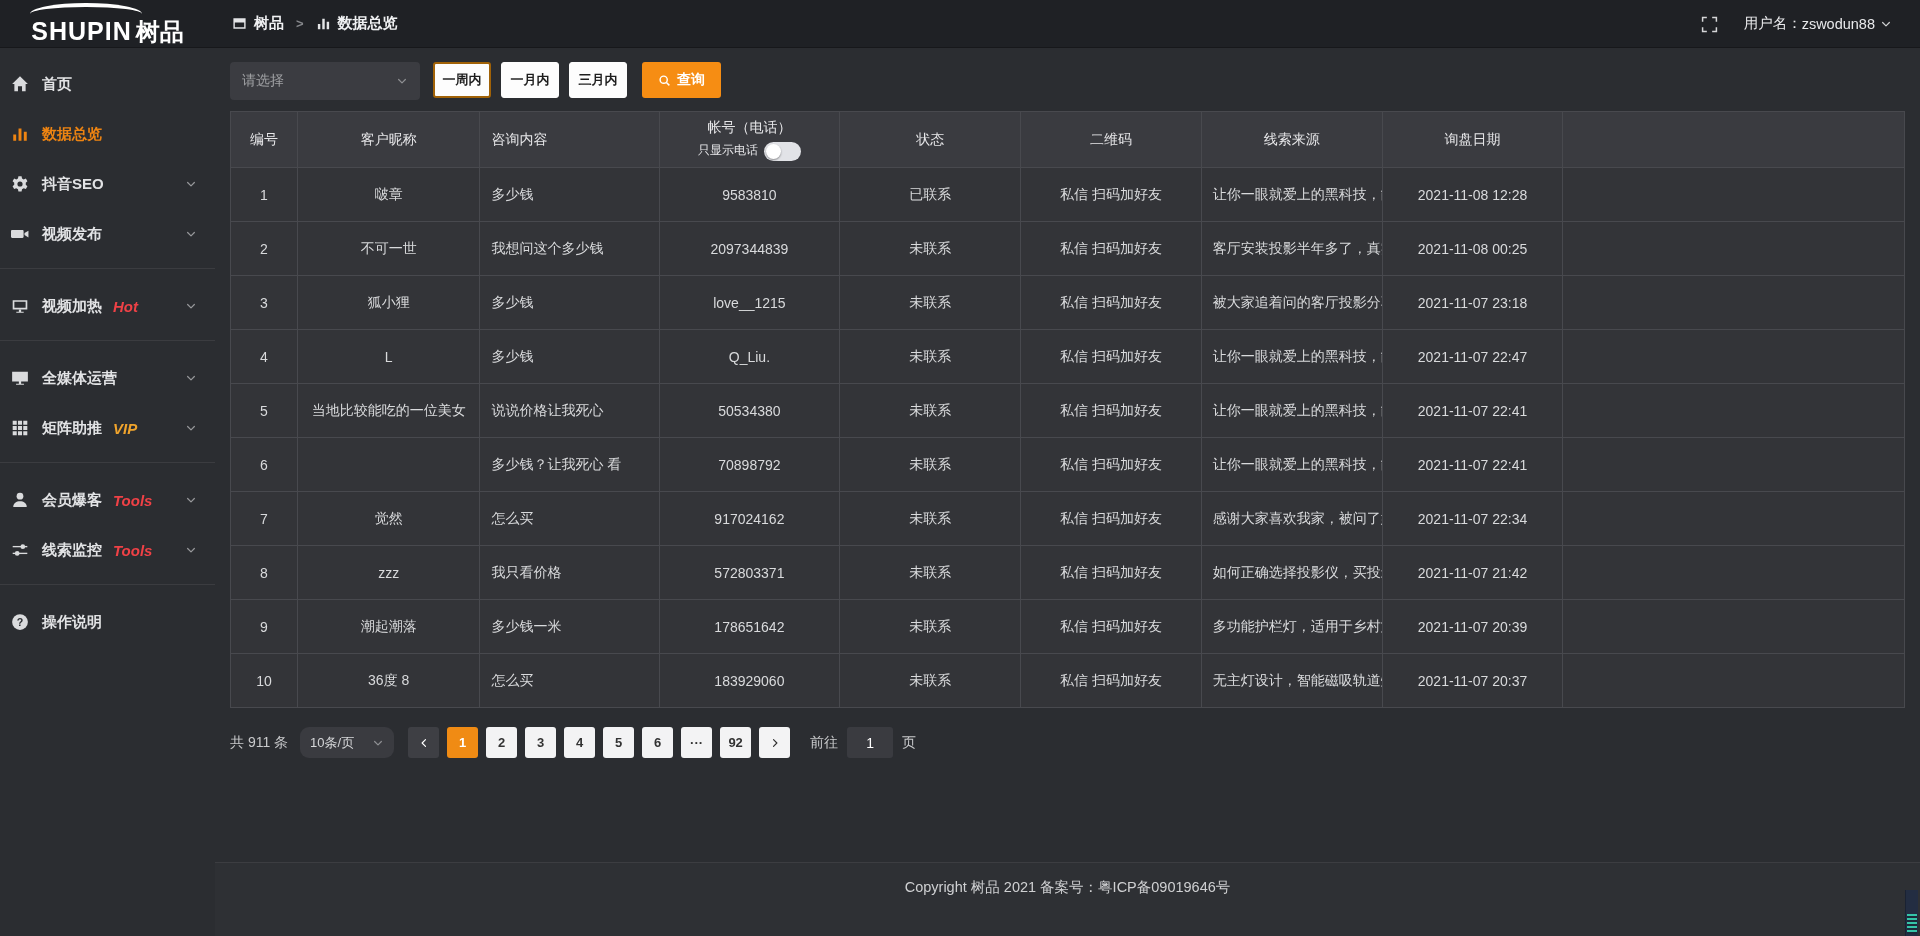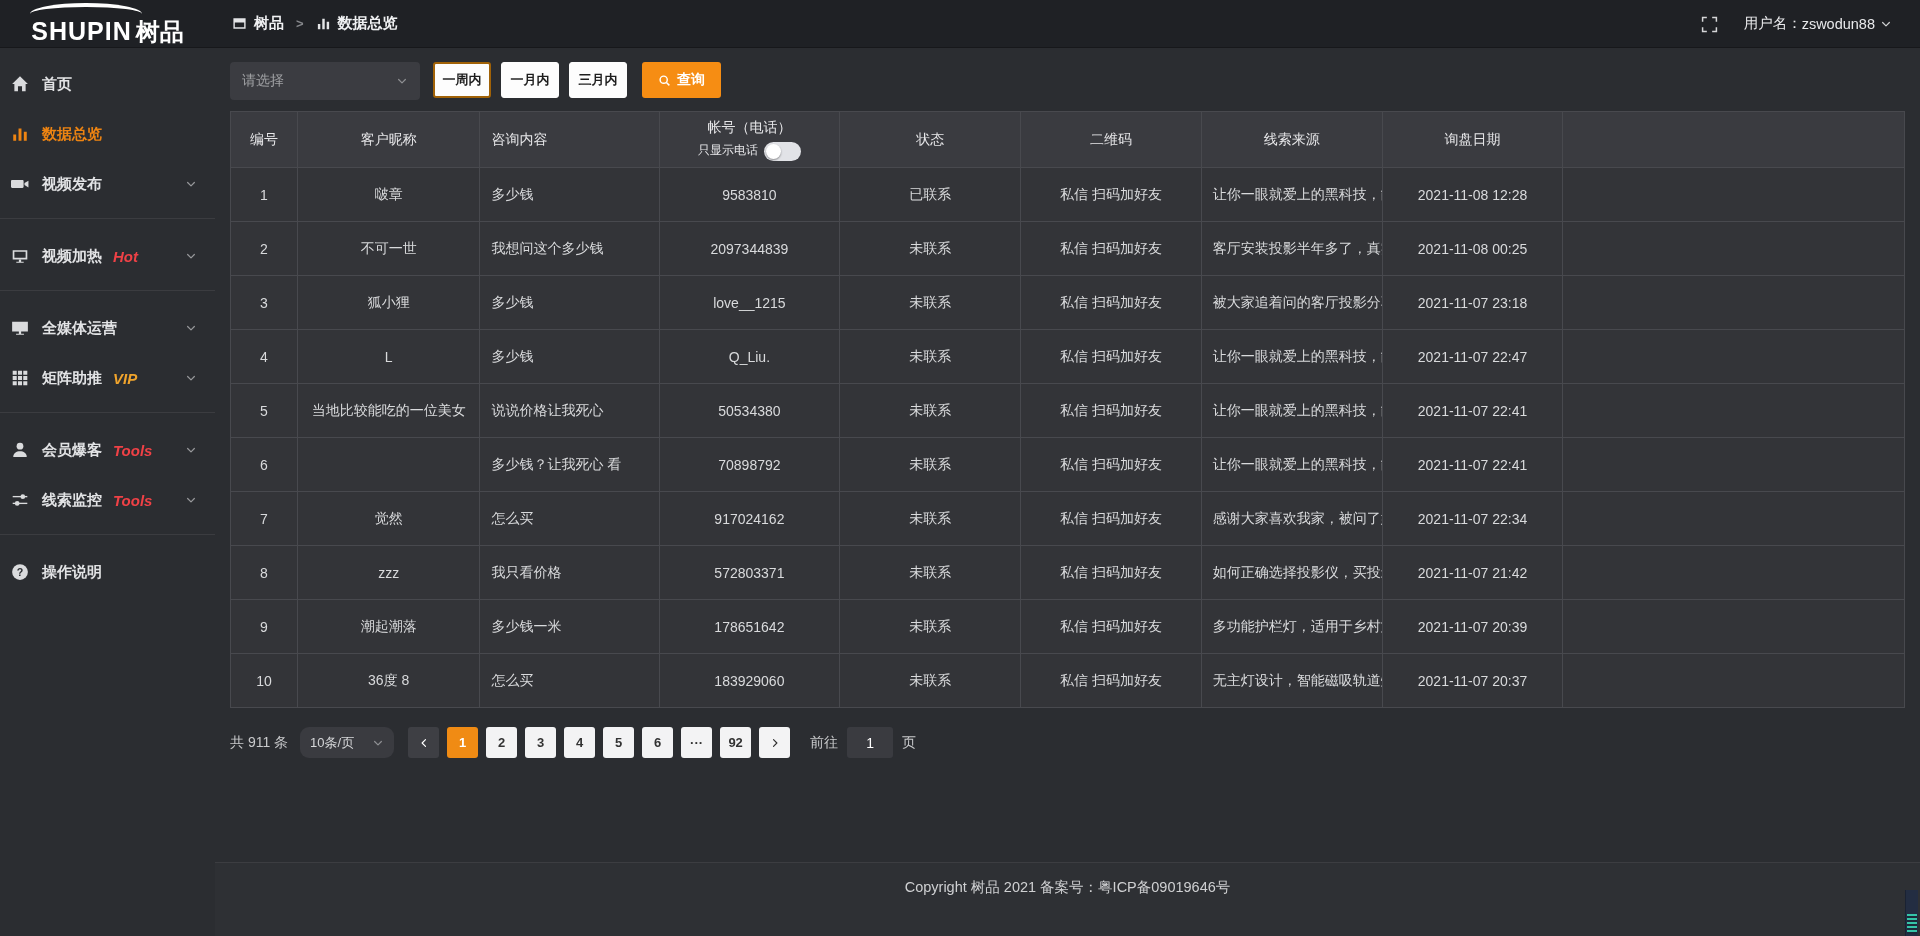--- a/index.html
+++ b/index.html
@@ -151,20 +151,33 @@
       </span>
       <span>首页</span>
     </div>
     <div class="side-item active">
       <span class="ico s-icon">
         <svg viewBox="0 0 16 16" fill="currentColor">
           <path d="M2 8.5h2.6V14H2zM6.7 3h2.6v11H6.7zM11.4 6H14v8h-2.6z"></path>
         </svg>
       </span>
       <span>数据总览</span>
+    </div>
+    <div class="side-item">
+      <span class="ico s-icon">
+        <svg viewBox="0 0 16 16" fill="currentColor">
+          <path fill-rule="evenodd" d="M6.6 1h2.8l.4 2a5.3 5.3 0 0 1 1.5.9l1.9-.7 1.4 2.4-1.5 1.3a5.6 5.6 0 0 1 0 1.8l1.5 1.3-1.4 2.4-1.9-.7a5.3 5.3 0 0 1-1.5.9l-.4 2H6.6l-.4-2a5.3 5.3 0 0 1-1.5-.9l-1.9.7-1.4-2.4 1.5-1.3a5.6 5.6 0 0 1 0-1.8L1.4 5.6l1.4-2.4 1.9.7a5.3 5.3 0 0 1 1.5-.9zM8 5.7a2.3 2.3 0 1 0 0 4.6 2.3 2.3 0 0 0 0-4.6z"></path>
+        </svg>
+      </span>
+      <span>抖音SEO</span>
+      <span class="ico s-chev">
+        <svg viewBox="0 0 16 16" fill="none" stroke="currentColor" stroke-width="1.6" stroke-linecap="round" stroke-linejoin="round">
+          <path d="M3.5 6l4.5 4.5L12.5 6"></path>
+        </svg>
+      </span>
     </div>
     <div class="side-item">
       <span class="ico s-icon">
         <svg viewBox="0 0 16 16" fill="currentColor">
           <path d="M1 4.5h9.2c.6 0 1 .4 1 1v5c0 .6-.4 1-1 1H1c-.5 0-1-.4-1-1v-5c0-.6.5-1 1-1zM12 7.2 15.5 5v6L12 8.8z"></path>
         </svg>
       </span>
       <span>视频发布</span>
       <span class="ico s-chev">
         <svg viewBox="0 0 16 16" fill="none" stroke="currentColor" stroke-width="1.6" stroke-linecap="round" stroke-linejoin="round">

